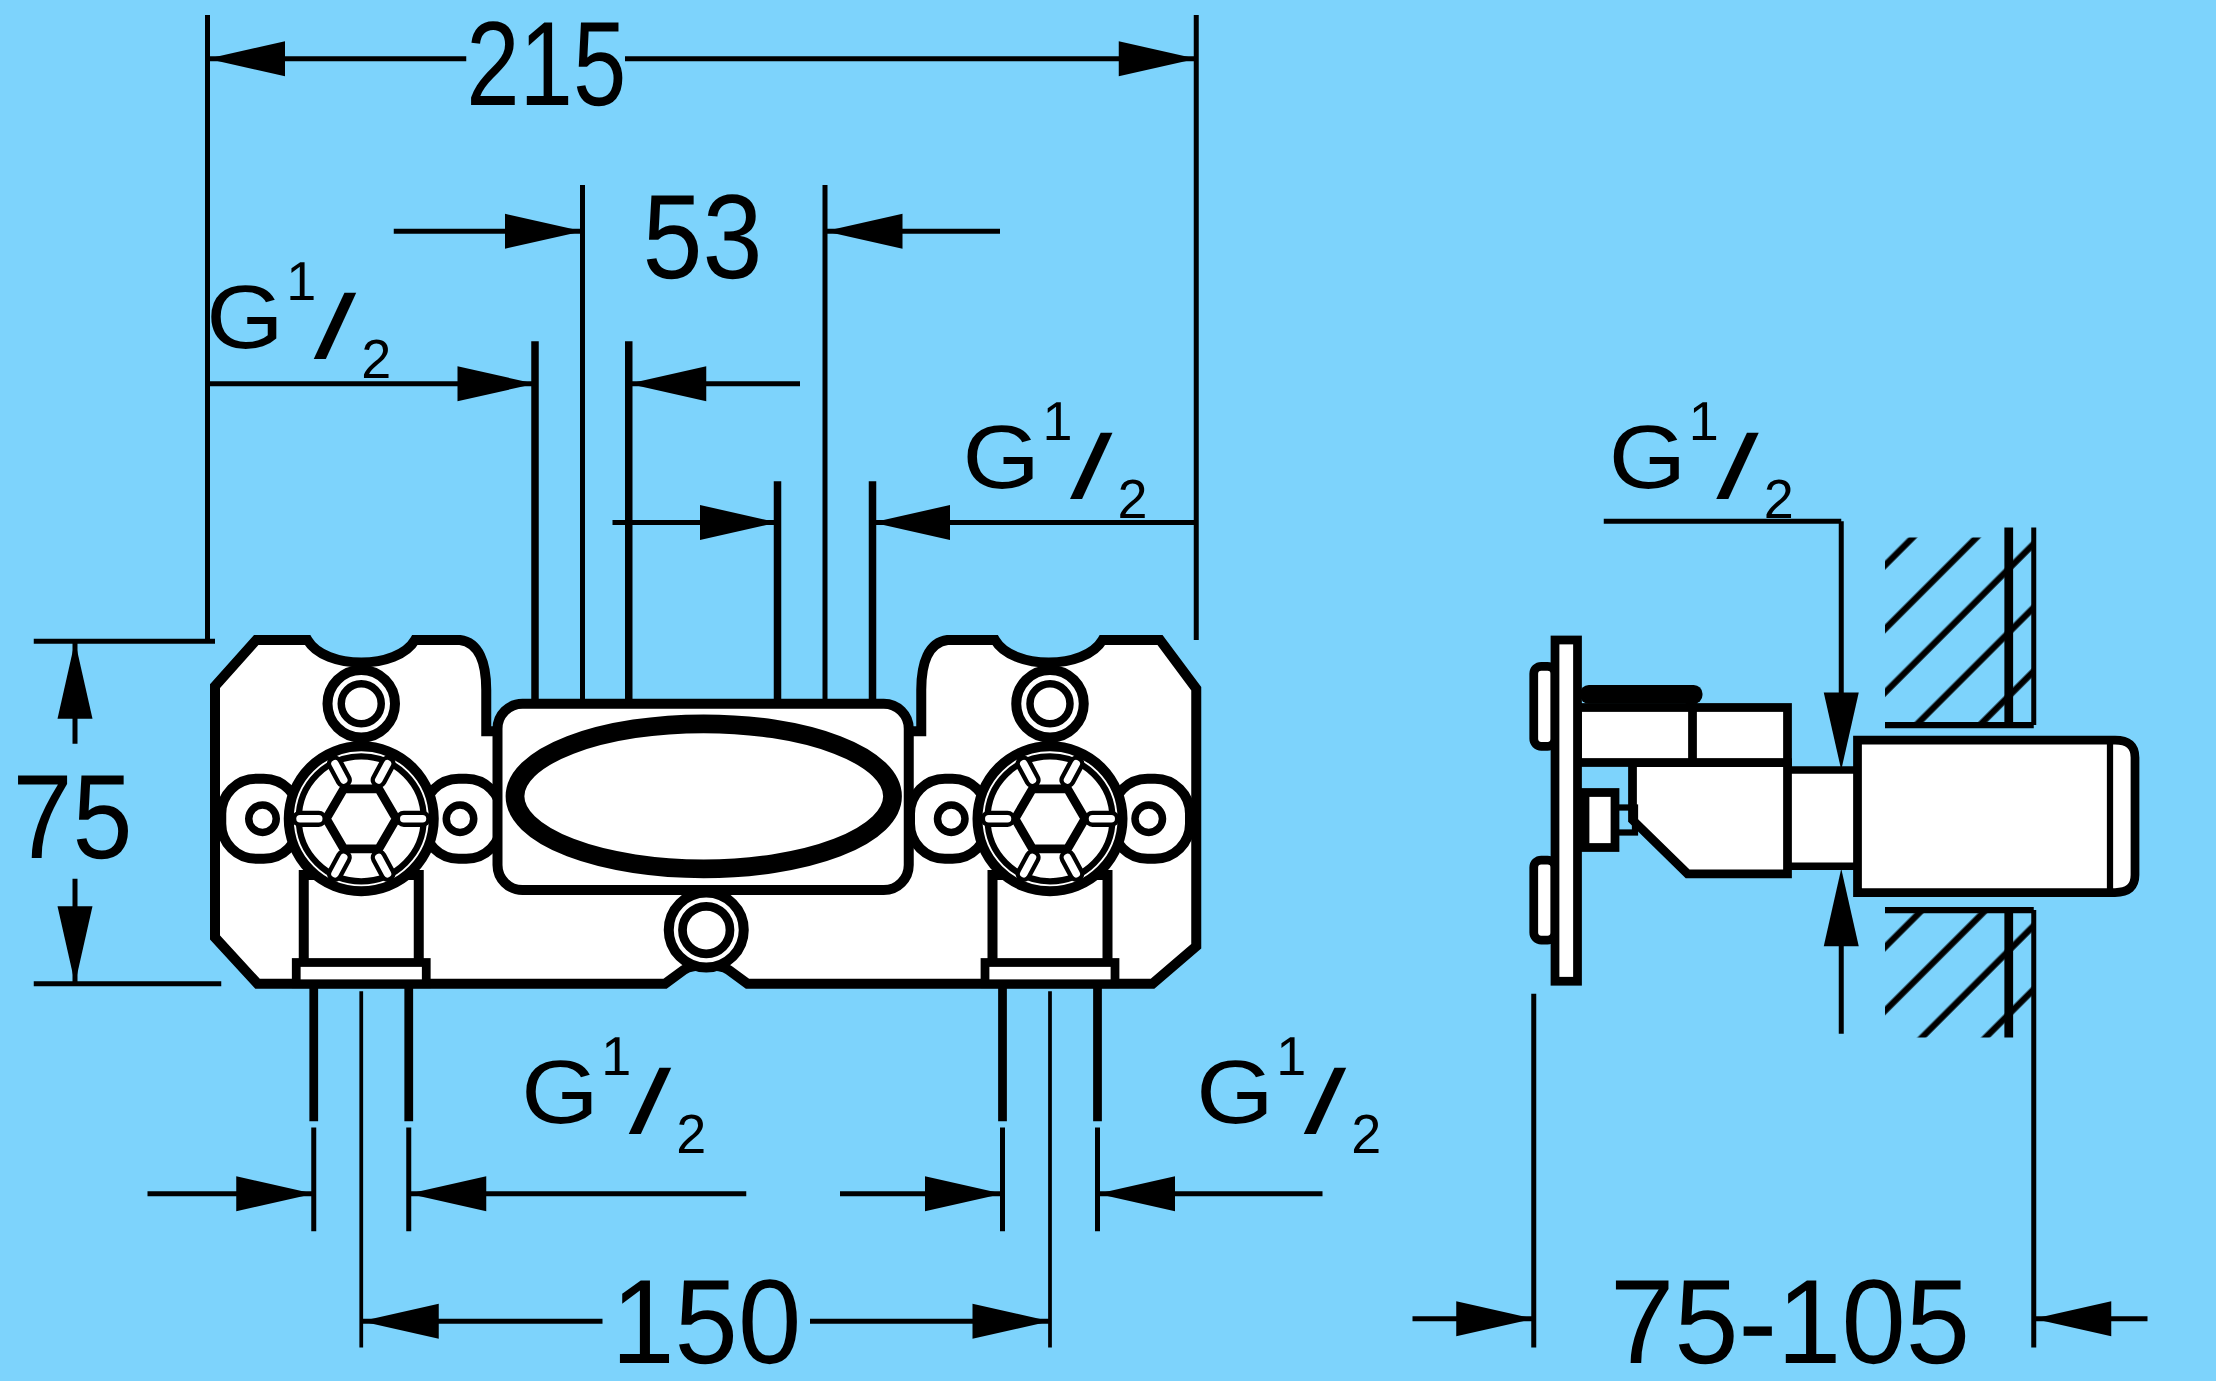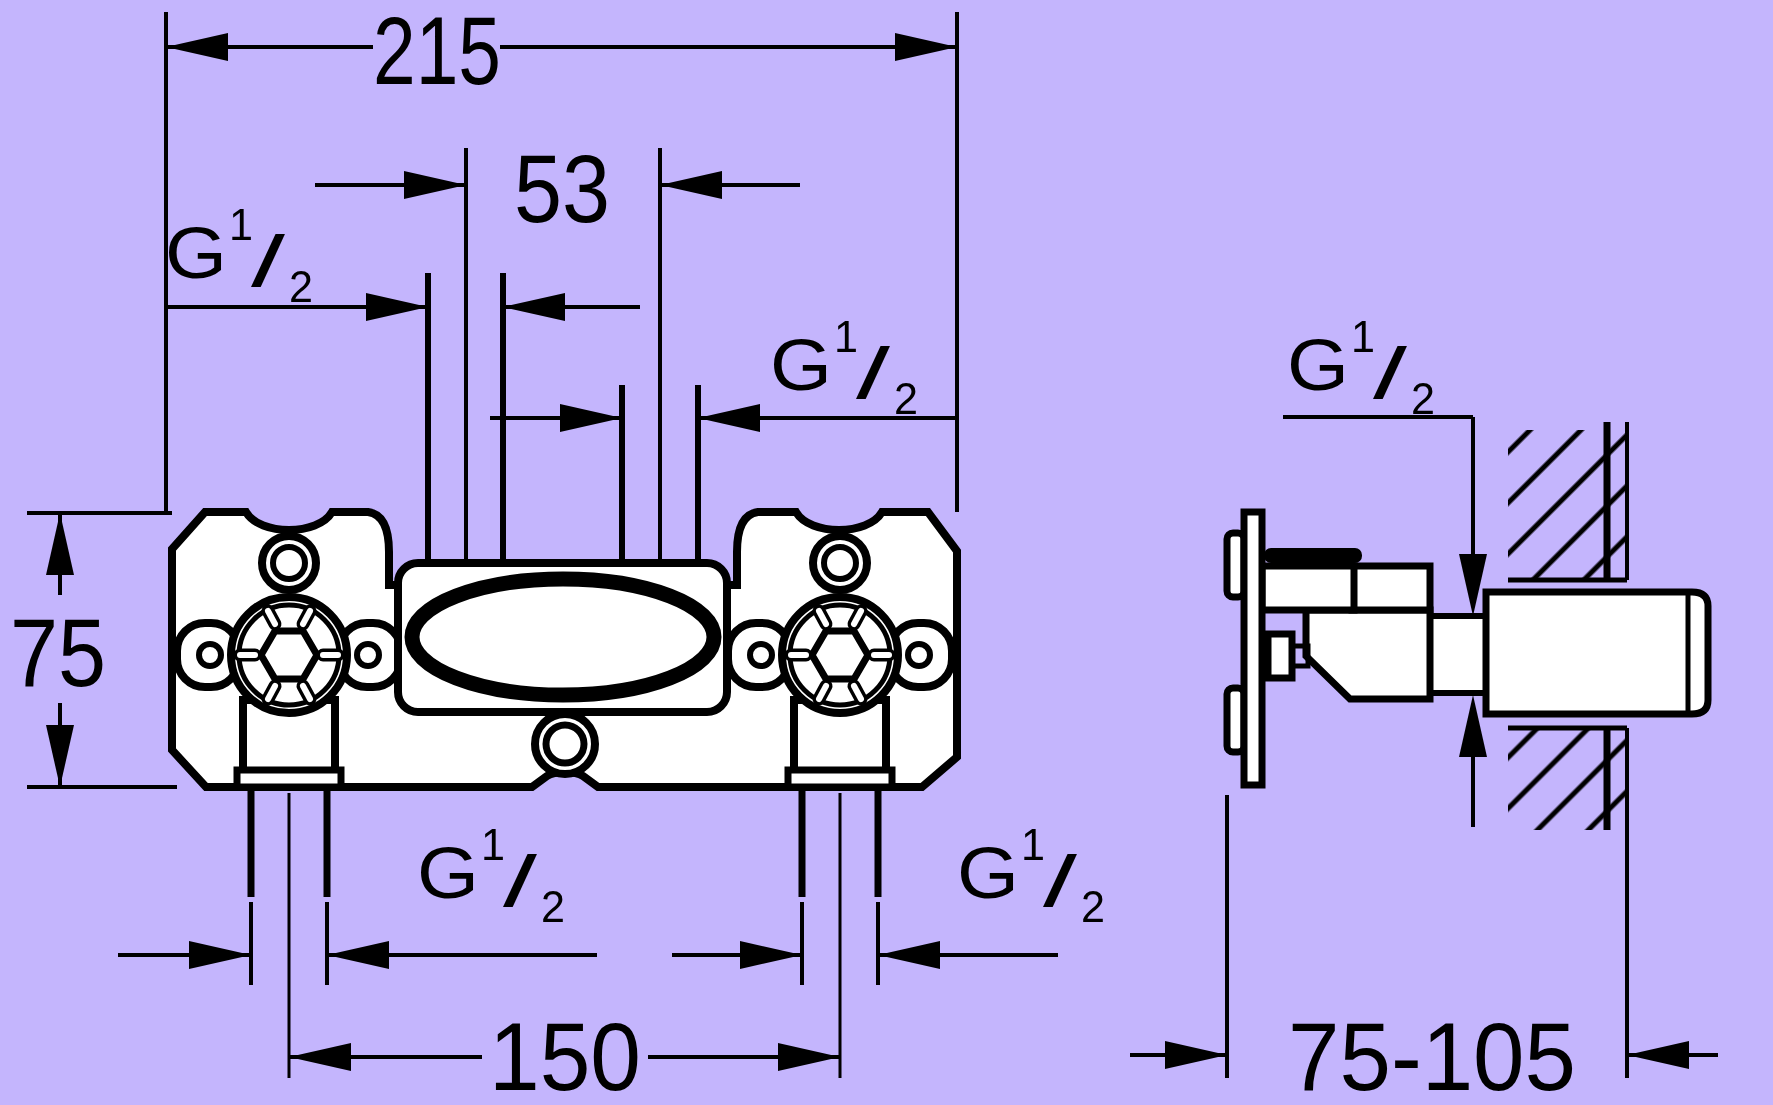--- a/index.html
+++ b/index.html
@@ -1,16 +1,16 @@
 <!DOCTYPE html>
 <html><head>
 <meta charset="utf-8">
 <style>
   html,body{margin:0;padding:0;background:#ffffff;}
-  .canvas{position:relative;width:1773px;height:1105px;background:#c4b5fd;overflow:hidden;}
+  .canvas{position:relative;width:1773px;height:1105px;background:#7dd3fc;overflow:hidden;}
   svg{display:block;}
   text{font-family:"Liberation Sans", sans-serif;fill:#000;}
   .num{font-size:96px;}
   .g{font-size:72px;}
   .gs{font-size:44px;}
   .s8{stroke:#000;stroke-width:8;fill:#fff;}
   .s7{stroke:#000;stroke-width:7;fill:#fff;}
   .s6{stroke:#000;stroke-width:6;fill:#fff;}
   .r5{stroke:#000;stroke-width:5;fill:none;}
   .r6{stroke:#000;stroke-width:6;fill:none;}

